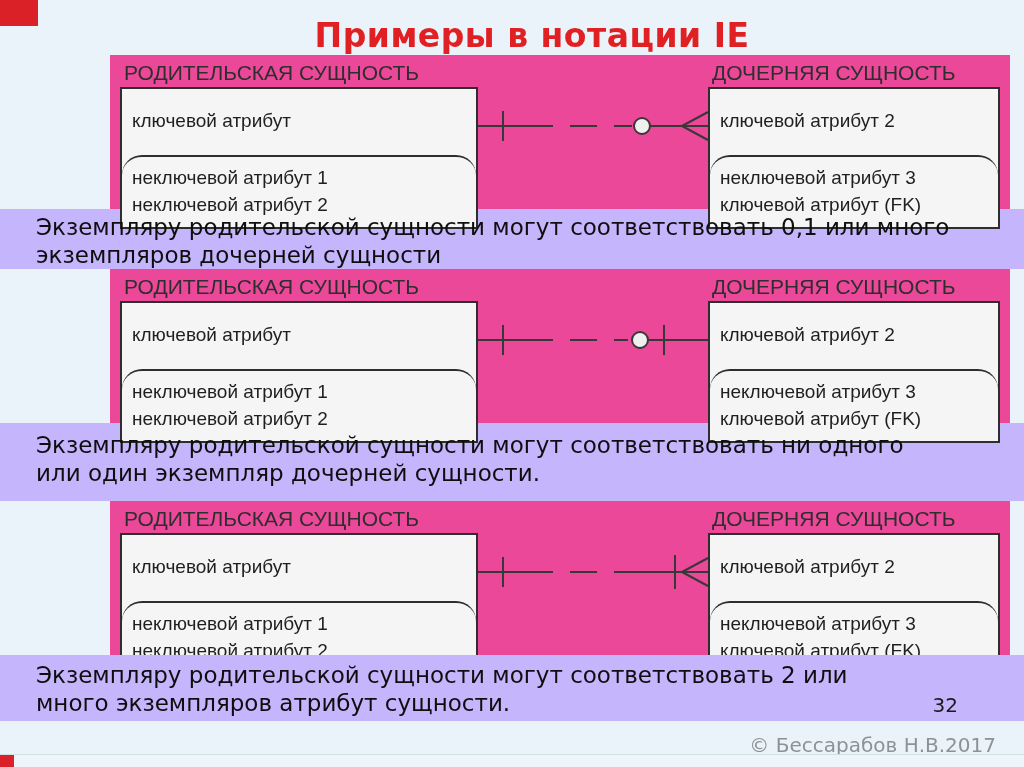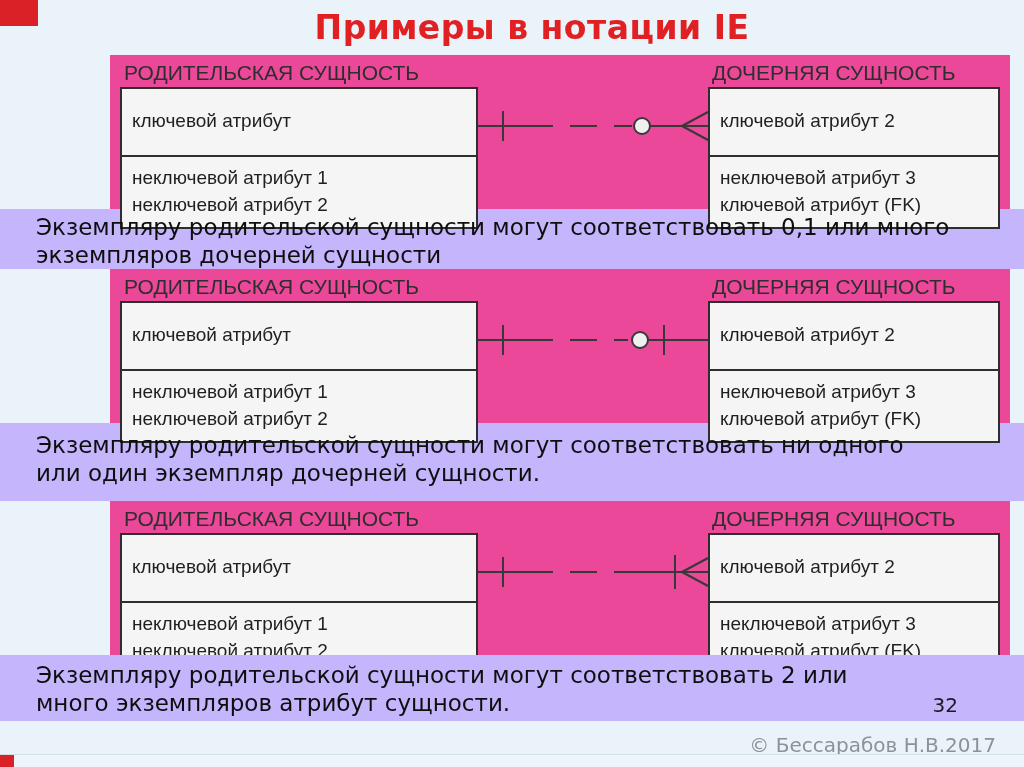--- a/index.html
+++ b/index.html
@@ -5,39 +5,39 @@
   html,body{margin:0;padding:0;}
   body{
     width:1024px;height:767px;
     background:#eaf3f9;
     font-family:"DejaVu Sans", sans-serif;
     position:relative;overflow:hidden;
   }
   .corner-red-top{position:absolute;left:0;top:0;width:38px;height:26px;background:#da2128;}
   .corner-red-bottom{position:absolute;left:0;bottom:0;width:14px;height:12px;background:#da2128;z-index:5;}
 
-  .header{height:55px;display:flex;align-items:center;justify-content:center;padding-left:40px;}
+  .header{height:55px;display:flex;align-items:flex-end;justify-content:center;padding-left:40px;}
   .title{color:#e12024;font-weight:bold;font-size:33px;letter-spacing:.5px;}
 
   .strip{
     margin-left:110px;width:900px;height:154px;box-sizing:border-box;
     background:#ec4899;padding:6px 10px 8px 10px;
     display:flex;align-items:flex-start;
   }
   .entity{display:flex;flex-direction:column;}
   .entity.parent{width:358px;}
   .entity.child{width:292px;}
   .entity-label{
     height:26px;font-size:21px;color:#2e2e2e;padding-left:4px;white-space:nowrap;
     font-family:"Liberation Sans", sans-serif;line-height:24px;
   }
   .entity-box{border:2px solid #2e2e2e;background:#f6f5f6;}
   .comp{font-family:"Liberation Sans", sans-serif;color:#1f1f1f;font-size:19px;padding-left:10px;margin-top:15px;}
   .comp.key{height:36px;box-sizing:border-box;line-height:34px;white-space:nowrap;}
-  .comp.nonkey{border-top:2px solid #2e2e2e;height:72px;box-sizing:border-box;padding-top:7px;line-height:27px;}
+  .comp.nonkey{border-top:2px solid #2e2e2e;height:72px;box-sizing:border-box;padding-top:7px;line-height:27px;border-radius:20px;}
   .comp.nonkey div{white-space:nowrap;}
 
   .connector{flex:1;position:relative;height:140px;}
   .connector svg{position:absolute;left:0;top:0;}
 
   .caption{
     background:#c4b5fd;box-sizing:border-box;
     padding:4px 30px 0 36px;font-size:23px;line-height:28px;color:#0e0e0e;
   }
   .cap1{height:60px;}

